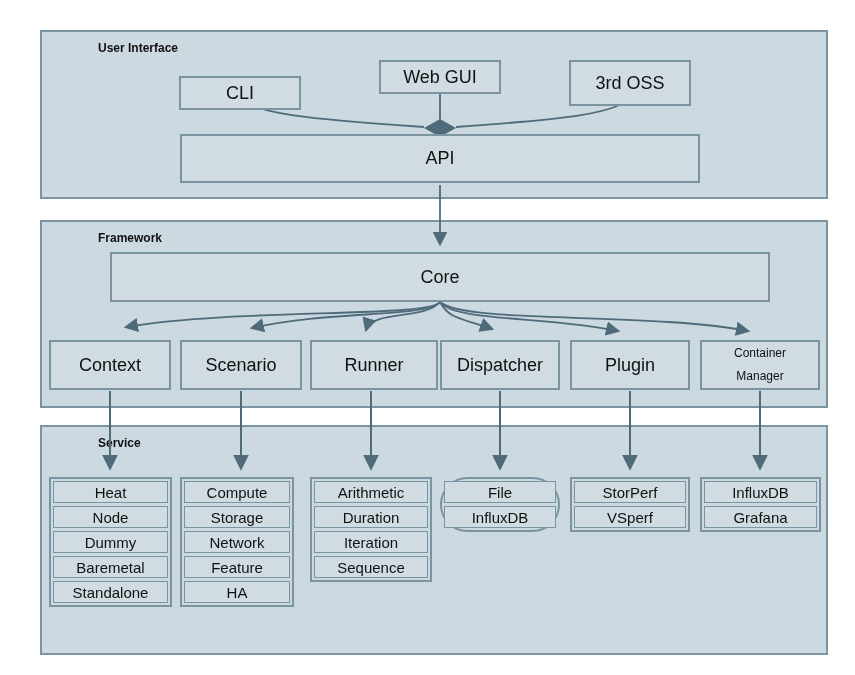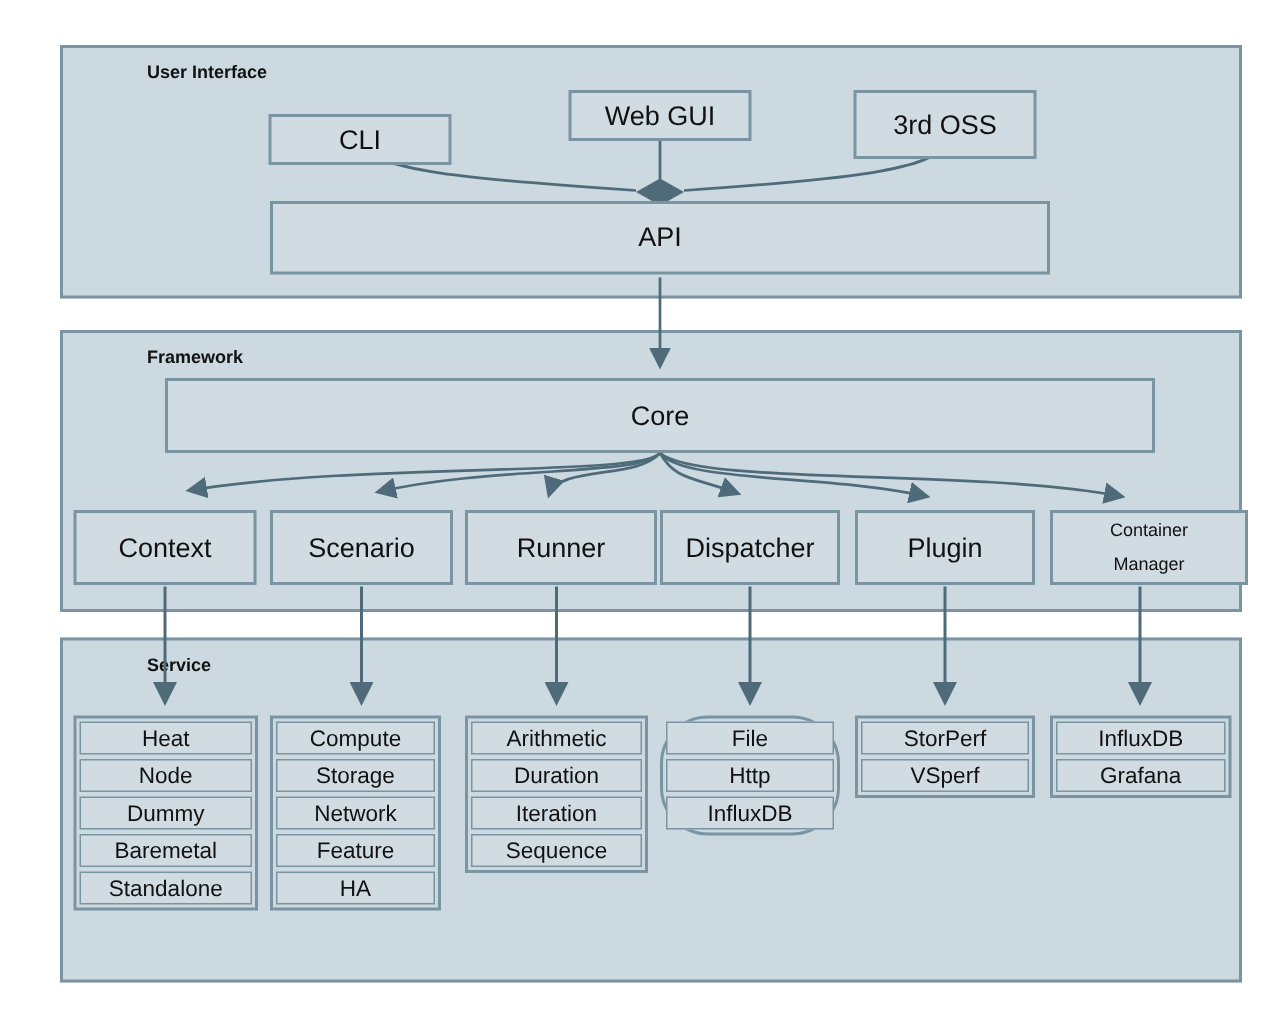--- a/index.html
+++ b/index.html
@@ -29,21 +29,21 @@
   .b-oss    { left: 569px; top: 60px; width: 122px; height: 46px; }
   .b-api    { left: 180px; top: 134px; width: 520px; height: 49px; }
   .b-core   { left: 110px; top: 252px; width: 660px; height: 50px; text-align: right; }
 
   .mod { top: 340px; height: 50px; }
   .m-context    { left: 49px;  width: 122px; }
   .m-scenario   { left: 180px; width: 122px; }
   .m-runner     { left: 310px; width: 128px; }
   .m-dispatcher { left: 440px; width: 120px; }
   .m-plugin     { left: 570px; width: 120px; }
-  .m-cm         { left: 700px; width: 132px; font-size: 12px; line-height: 1.9; padding: 0 26px; }
+  .m-cm         { left: 700px; width: 120px; font-size: 12px; line-height: 1.9; padding: 0 26px; }
 
   .svc-col { position: absolute; top: 477px; border: 2px solid var(--border);
              background: var(--section_fill); padding: 2px;
              display: flex; flex-direction: column; gap: 3px; }
   .c0 { left: 49px;  width: 123px; }
   .c1 { left: 180px; width: 114px; }
   .c2 { left: 310px; width: 122px; }
   .c3 { left: 440px; width: 120px; border-radius: 32px; }
   .c4 { left: 570px; width: 120px; }
   .c5 { left: 700px; width: 121px; }
@@ -130,21 +130,20 @@
     <div class="svc-cell">HA</div>
   </div>
   <div class="svc-col c2">
     <div class="svc-cell">Arithmetic</div>
     <div class="svc-cell">Duration</div>
     <div class="svc-cell">Iteration</div>
     <div class="svc-cell">Sequence</div>
   </div>
   <div class="svc-col c3">
     <div class="svc-cell">File</div>
-    <div class="svc-cell">Http</div>
     <div class="svc-cell">InfluxDB</div>
   </div>
   <div class="svc-col c4">
     <div class="svc-cell">StorPerf</div>
     <div class="svc-cell">VSperf</div>
   </div>
   <div class="svc-col c5">
     <div class="svc-cell">InfluxDB</div>
     <div class="svc-cell">Grafana</div>
   </div>

